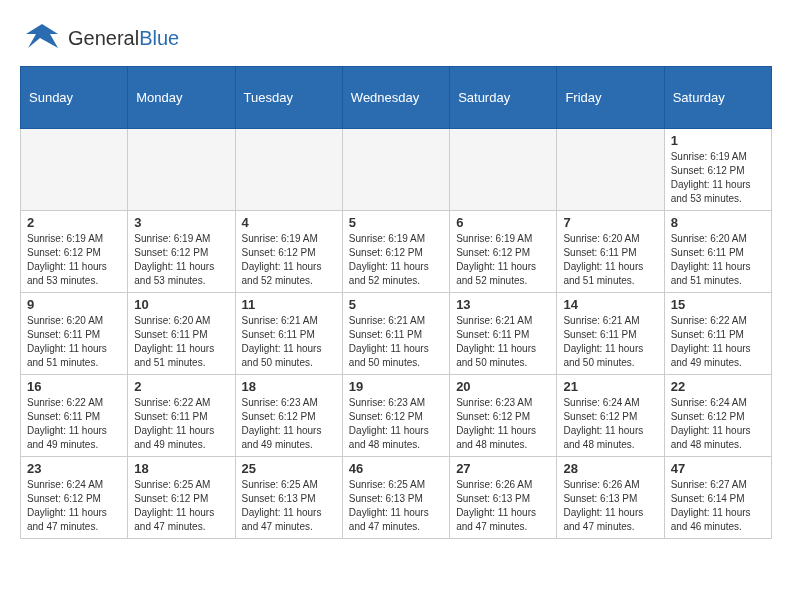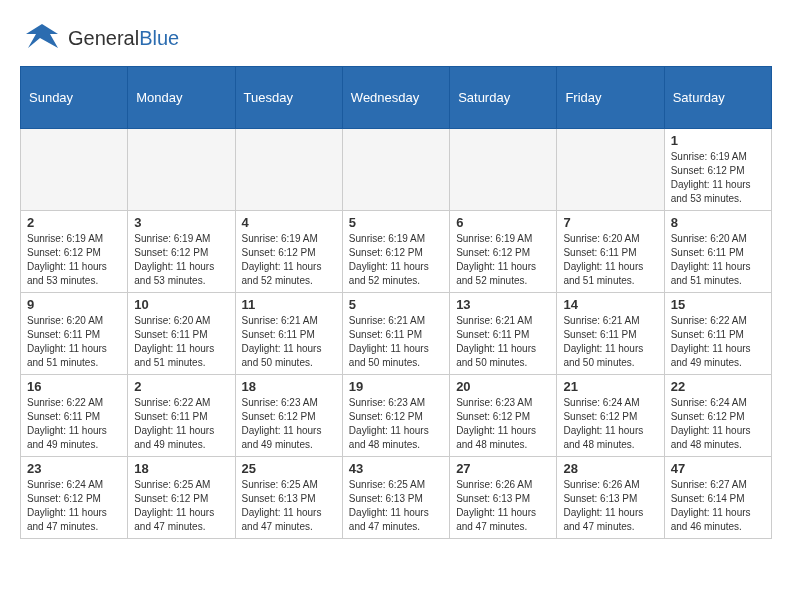--- a/index.html
+++ b/index.html
@@ -223,21 +223,21 @@
         </td>
         <td>
           <div class="day-number">18</div>
           <div class="day-info">Sunrise: 6:25 AM<br>Sunset: 6:12 PM<br>Daylight: 11 hours and 47 minutes.</div>
         </td>
         <td>
           <div class="day-number">25</div>
           <div class="day-info">Sunrise: 6:25 AM<br>Sunset: 6:13 PM<br>Daylight: 11 hours and 47 minutes.</div>
         </td>
         <td>
-          <div class="day-number">43</div>
+          <div class="day-number">46</div>
           <div class="day-info">Sunrise: 6:25 AM<br>Sunset: 6:13 PM<br>Daylight: 11 hours and 47 minutes.</div>
         </td>
         <td>
           <div class="day-number">27</div>
           <div class="day-info">Sunrise: 6:26 AM<br>Sunset: 6:13 PM<br>Daylight: 11 hours and 47 minutes.</div>
         </td>
         <td>
           <div class="day-number">28</div>
           <div class="day-info">Sunrise: 6:26 AM<br>Sunset: 6:13 PM<br>Daylight: 11 hours and 47 minutes.</div>
         </td>

